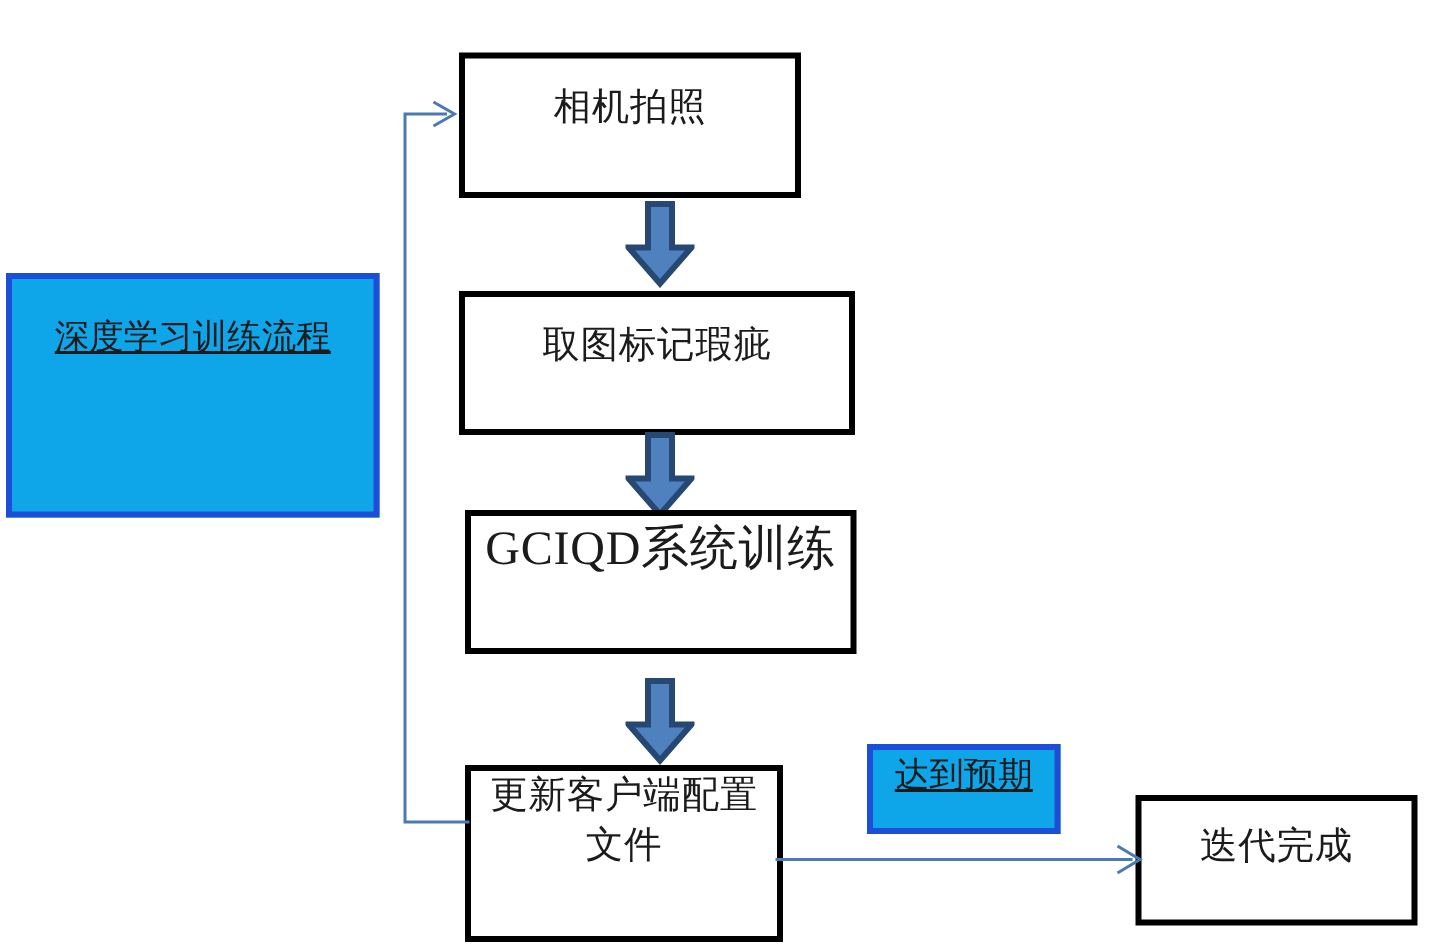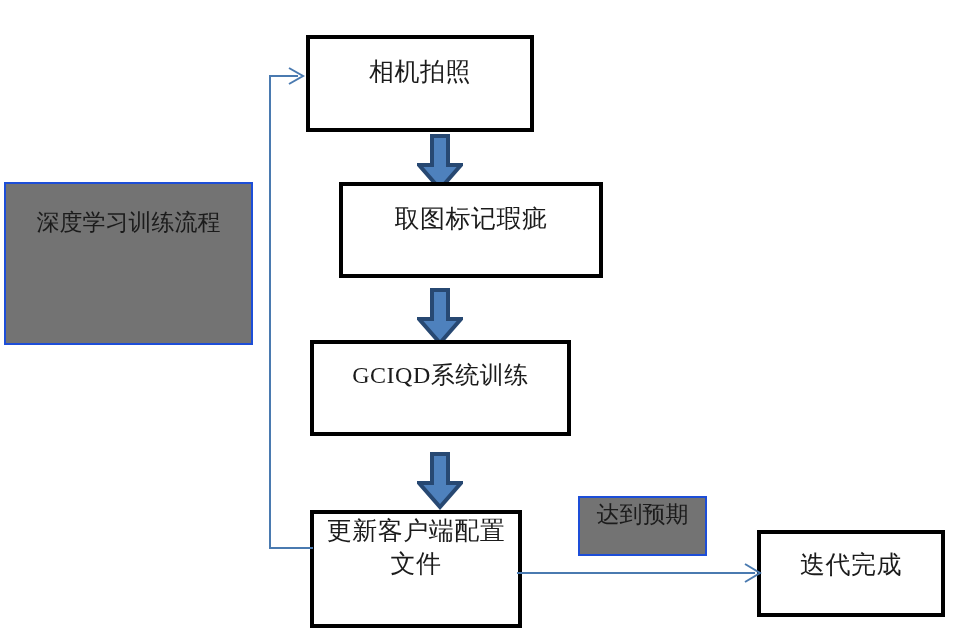--- a/index.html
+++ b/index.html
@@ -35,42 +35,43 @@
     line-height: 1.32;
     color: #1b1b1b;
     letter-spacing: 0.5px;
     white-space: pre-line;
   }
 
   
   .note {
     position: absolute;
     box-sizing: border-box;
-    background: #737373;
-    border: 2px solid #1d4ed8;
+    background: #0ea5e9;
+    border: 4px solid #1d4ed8;
+    text-decoration: underline;
   }
   .note .note-label {
     display: block;
     width: 100%;
     text-align: center;
     font-size: 23px;
     line-height: 1.45;
     color: #1b1b1b;
     white-space: pre-line;
   }
 
   
   #node-camera      { left: 306px; top: 35px;  width: 228px; height: 97px; }
   #node-camera .node-label      { padding-top: 16px; }
 
-  #node-mark        { left: 306px; top: 182px; width: 264px; height: 96px; margin-left: 33px; }
+  #node-mark        { left: 306px; top: 194px; width: 264px; height: 96px; }
   #node-mark .node-label        { padding-top: 16px; }
 
   #node-train       { left: 310px; top: 340px; width: 261px; height: 96px; }
-  #node-train .node-label       { padding-top: 16px; font-size: 24px; }
+  #node-train .node-label       { font-size: 32px; }
 
   #node-update      { left: 310px; top: 510px; width: 212px; height: 118px; }
   #node-update .node-label      { }
 
   #node-done        { left: 757px; top: 530px; width: 188px; height: 87px; }
   #node-done .node-label        { padding-top: 14px; }
 
   #note-training    { left: 4px;   top: 182px; width: 249px; height: 163px; }
   #note-training .note-label    { padding-top: 22px; }
   #note-training .note-label .line2 { display: block; margin-top: 22px; }

